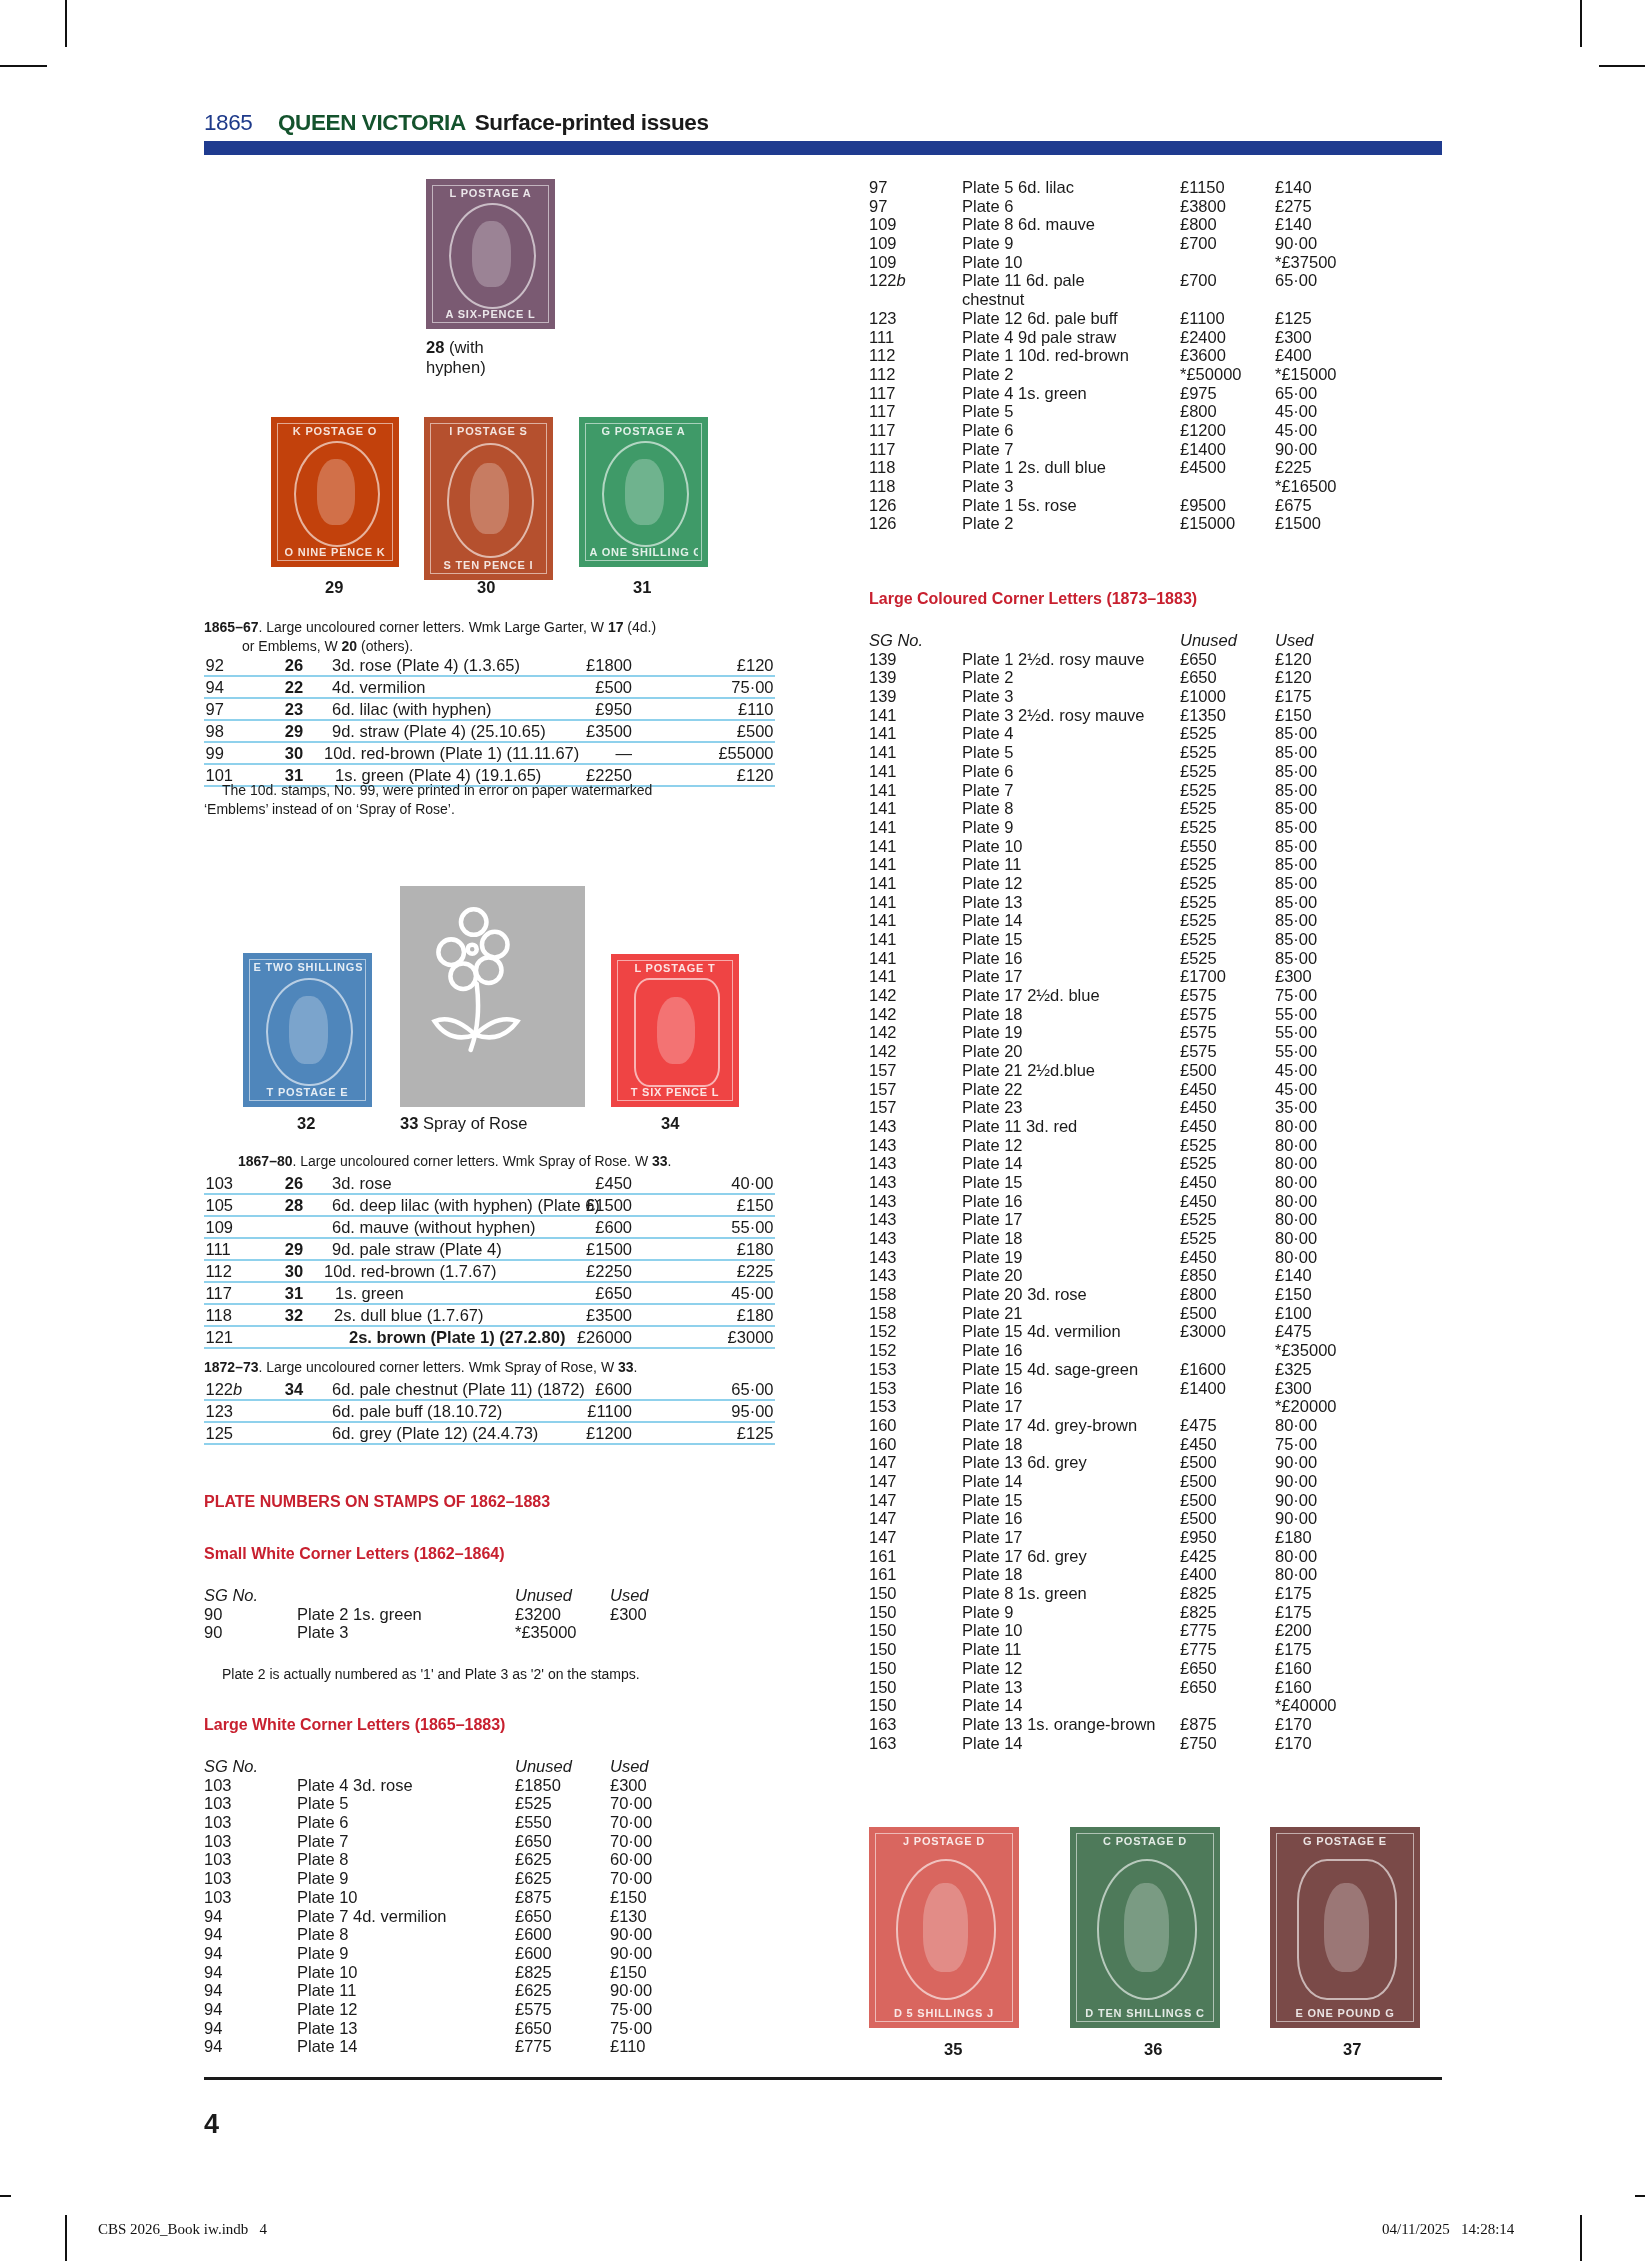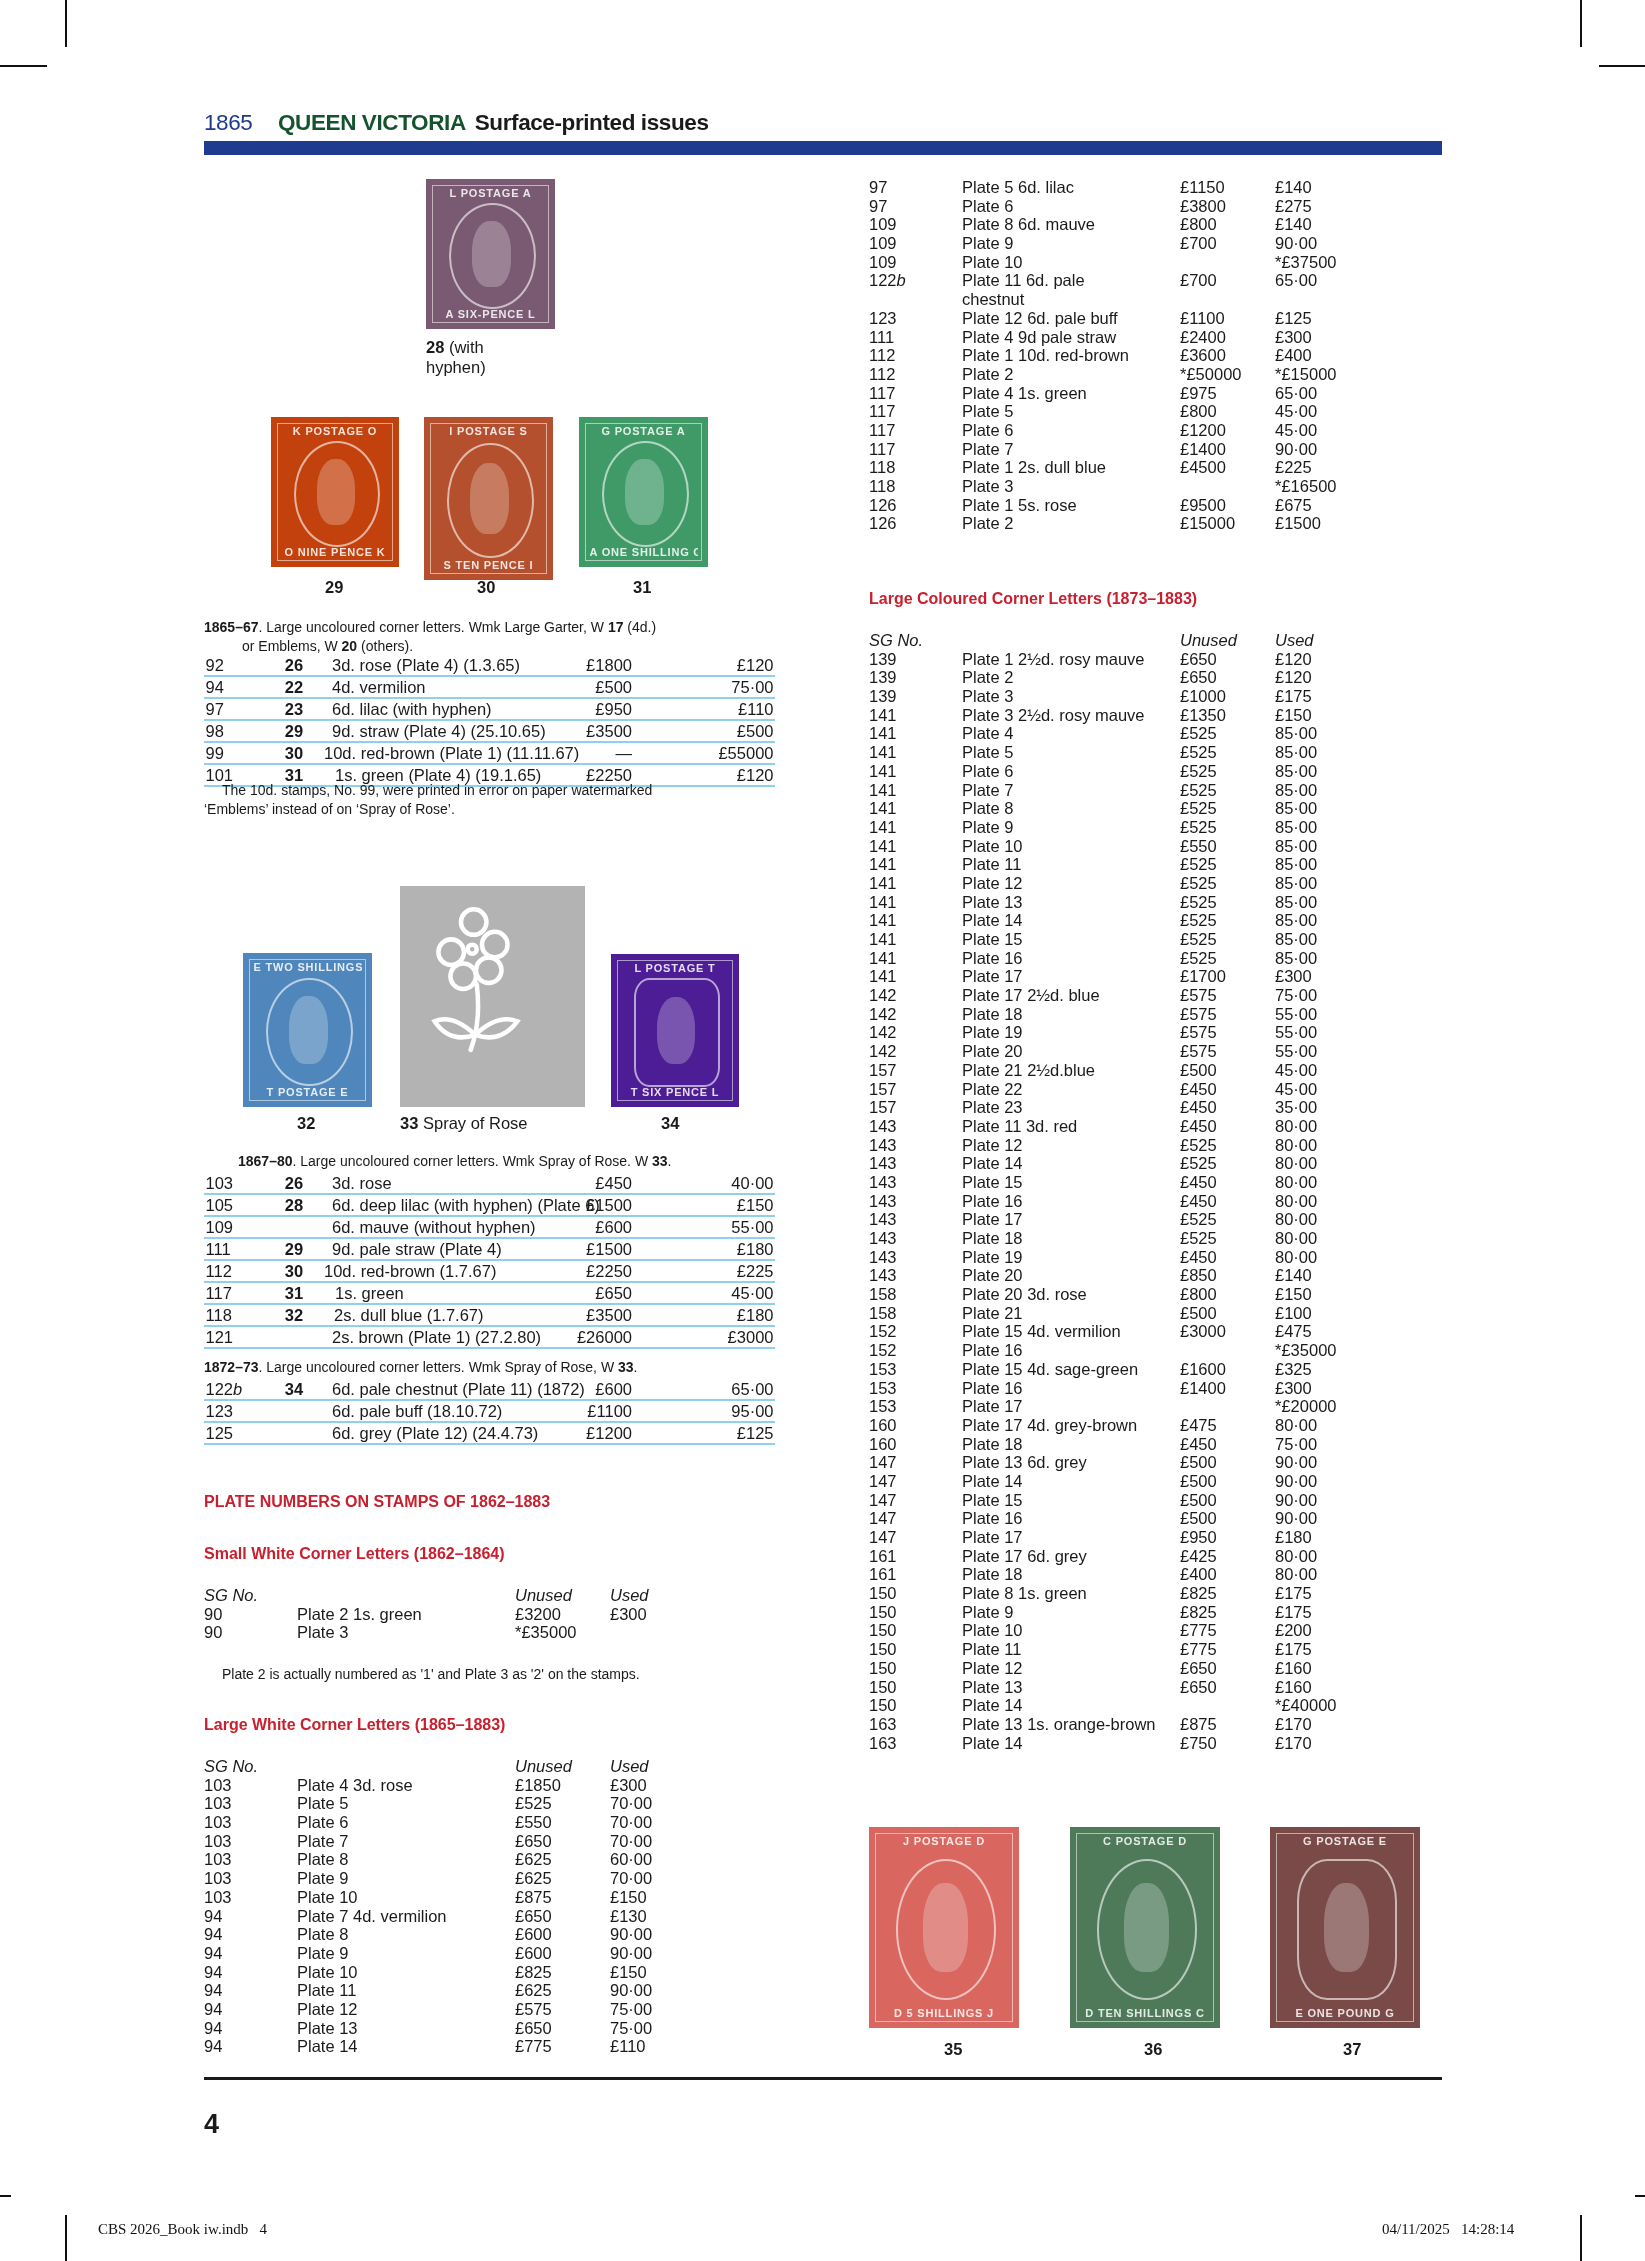--- a/index.html
+++ b/index.html
@@ -176,21 +176,21 @@
         <circle cx="118" cy="112" r="17"></circle>
       <circle cx="84" cy="120" r="17"></circle>
         <circle cx="68" cy="88" r="17"></circle>
         <circle cx="96" cy="84" r="6"></circle>
       <path d="M102 130 Q108 180 94 218"></path>
       <path d="M100 198 Q70 170 46 180 Q66 210 100 198"></path>
       <path d="M100 198 Q130 170 156 180 Q134 210 100 198"></path>
     </g>
   </svg>
 </div>
-<div class="stamp" style="left:611px;top:954px;width:128px;height:153px;background:#4c1d95;">
+<div class="stamp" style="left:611px;top:954px;width:128px;height:153px;background:#ef4444;">
   <div class="frame"></div>
     <div class="oval" style="border-radius:18%;"></div>
     <div class="head"></div>
   <div class="top">L POSTAGE T</div>
   <div class="bot">T SIX PENCE L</div>
 </div>
 <div class="cap b" style="left:297px;top:1114px;">32</div>
 <div class="cap" style="left:400px;top:1114px;"><b>33</b> <span>Spray of Rose</span></div>
 <div class="cap b" style="left:661px;top:1114px;">34</div>
 
@@ -243,21 +243,21 @@
   <div class="rrow">
       <span class="c-sg">118</span>
       <span class="c-ty">32</span>
       <span class="c-ds" style="left:130px;">2s. dull blue (1.7.67)</span>
       <span class="c-un">£3500</span>
       <span class="c-us">£180</span>
     </div>
   <div class="rrow">
       <span class="c-sg">121</span>
       <span class="c-ty"></span>
-      <span class="c-ds" style="left:128px;">2s. brown (Plate 1) (27.2.80)</span>
+      <span class="c-ds" style="left:145px;font-weight:bold;">2s. brown (Plate 1) (27.2.80)</span>
       <span class="c-un">£26000</span>
       <span class="c-us">£3000</span>
     </div>
 </div>
 
 <div class="abs txt" style="left:204px;top:1358px;white-space:nowrap;">
   <span class="b">1872–73</span><span>. Large uncoloured corner letters. Wmk Spray of Rose, W </span><span class="b">33</span><span>.</span>
 </div>
 <div class="rtab" style="top:1379px;">
   <div class="rrow">

